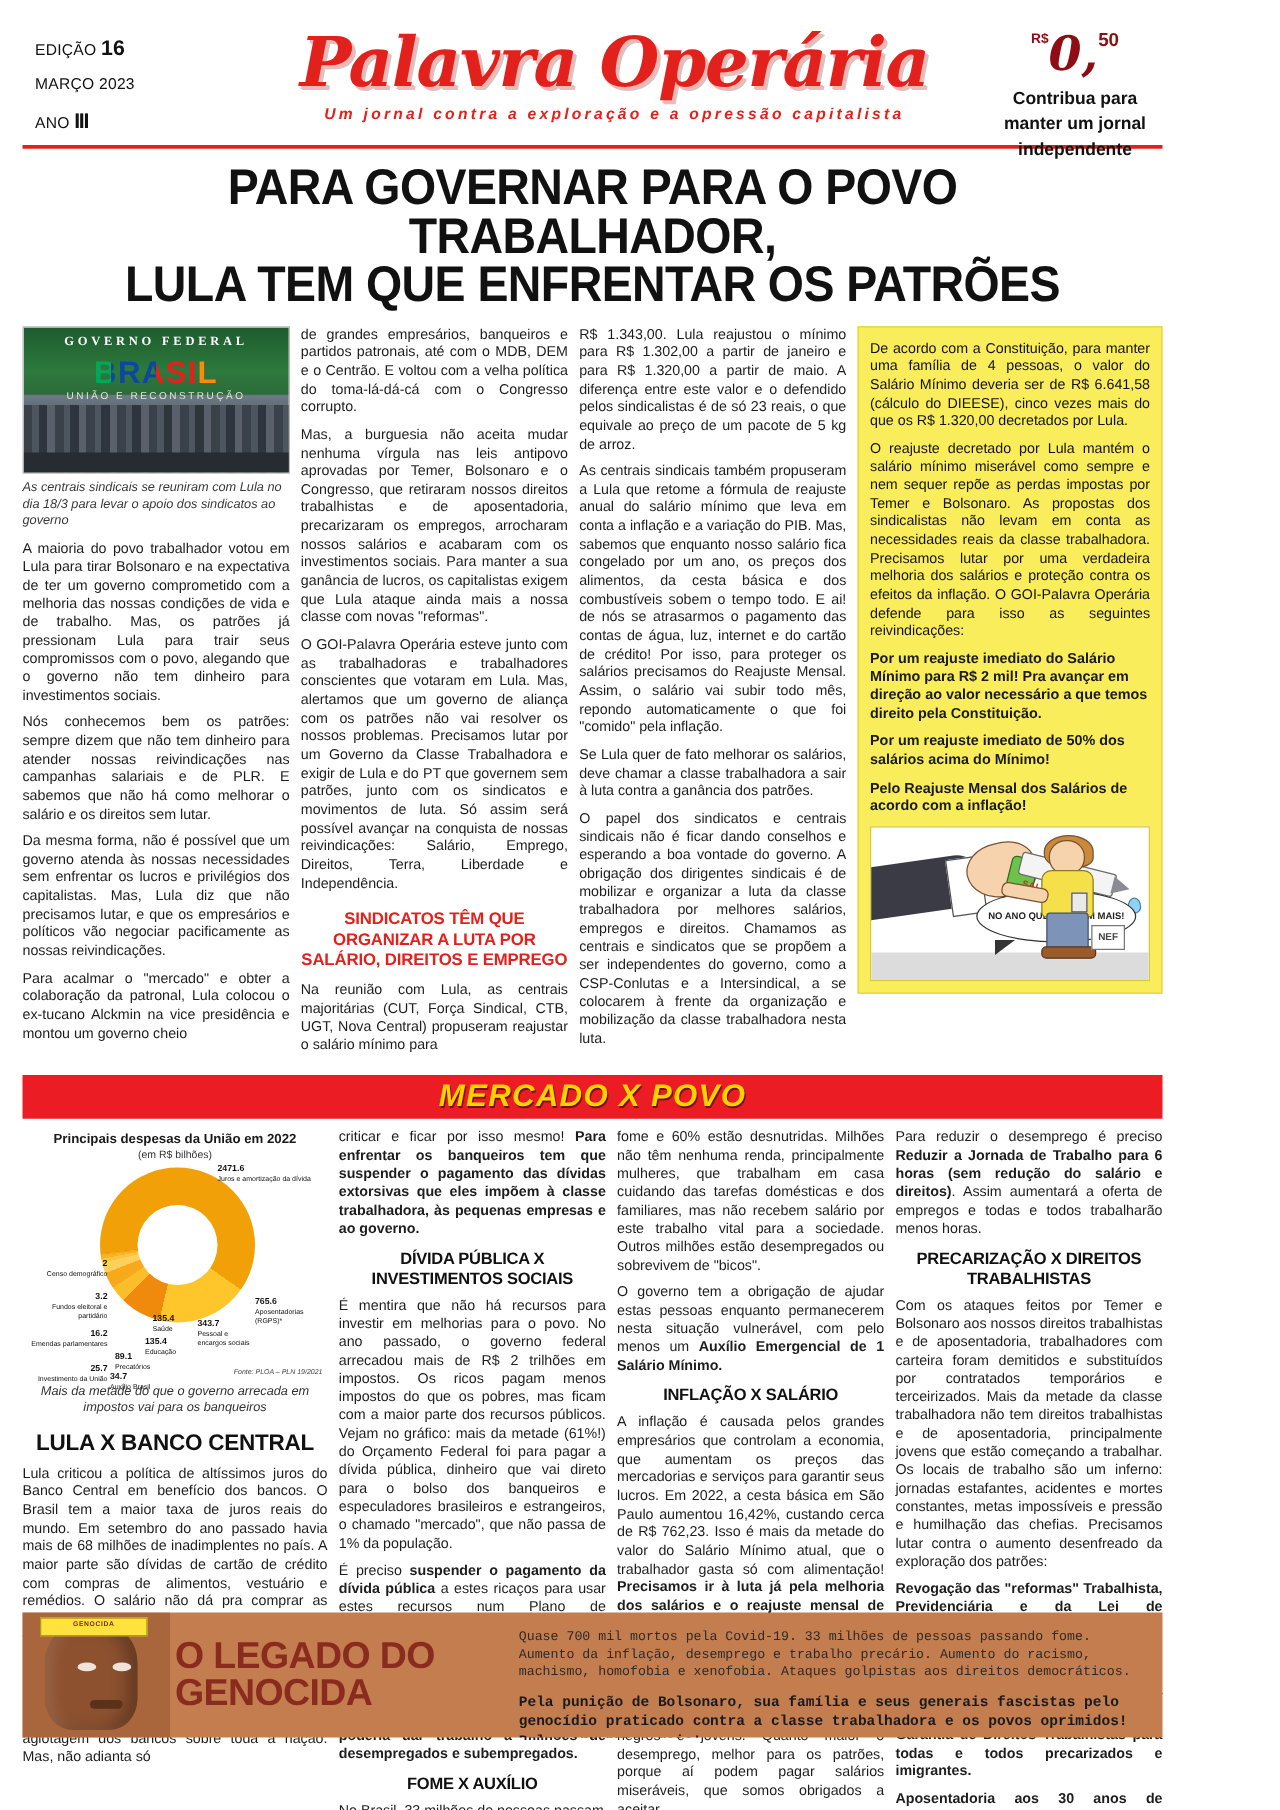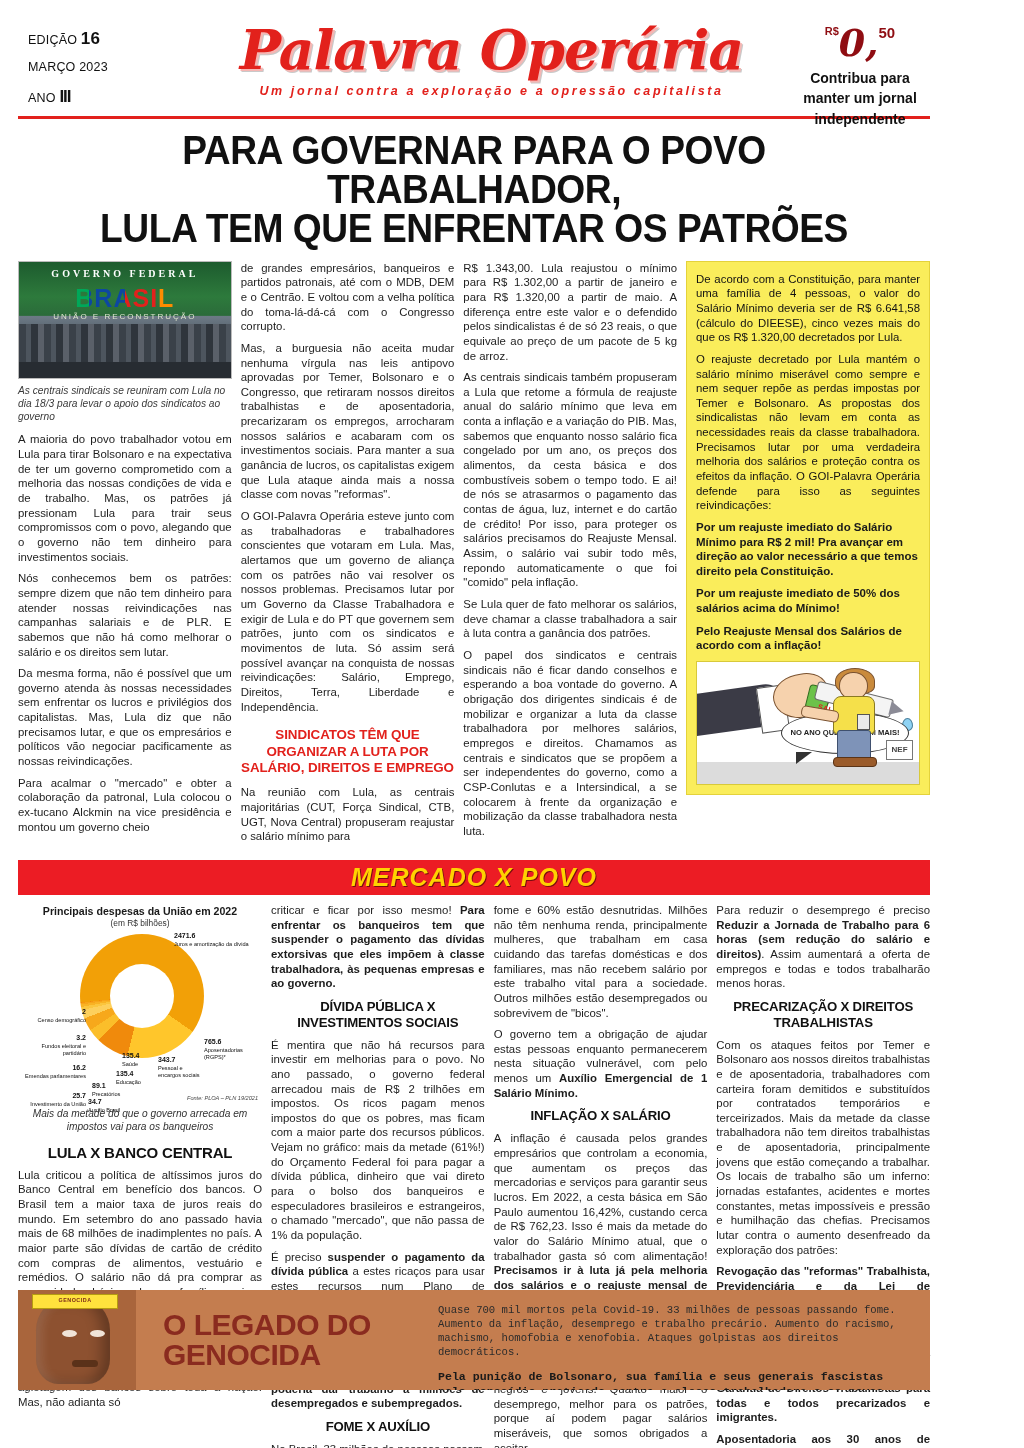--- a/index.html
+++ b/index.html
@@ -110,21 +110,21 @@
   .cartoon .bubble span{position:absolute;inset:0;display:flex;align-items:center;justify-content:center;text-align:center;font-size:7.6px;font-weight:bold;color:#222;line-height:1.35;padding:0 8px;box-sizing:border-box;}
   .cartoon .bubble:after{content:"";position:absolute;left:14px;bottom:-11px;width:0;height:0;border-top:12px solid #333;border-right:16px solid transparent;}
   .cartoon .worker{position:absolute;right:34px;bottom:22px;width:58px;height:90px;}
   .cartoon .w-head{position:absolute;left:12px;top:0;width:27px;height:26px;background:#f6d2ad;border:1.3px solid #7a5230;border-radius:48%;}
   .cartoon .w-hair{position:absolute;left:8px;top:-4px;width:38px;height:24px;background:#c98a3c;border:1.3px solid #7a5230;border-radius:50% 50% 30% 40%;}
   .cartoon .w-body{position:absolute;left:6px;top:24px;width:40px;height:36px;background:#f5e04a;border:1.3px solid #8a7a22;border-radius:8px 8px 4px 4px;}
   .cartoon .w-badge{position:absolute;left:30px;top:42px;width:11px;height:14px;background:#eaeaea;border:1px solid #555;}
   .cartoon .w-legs{position:absolute;left:10px;top:58px;width:32px;height:30px;background:#7e93b8;border:1.3px solid #3f506e;border-radius:3px;}
   .cartoon .w-shoe{position:absolute;left:6px;top:85px;width:42px;height:8px;background:#9a5b2a;border:1.3px solid #5a3316;border-radius:4px;}
   .cartoon .w-arm{position:absolute;left:-26px;top:36px;width:36px;height:10px;background:#f6d2ad;border:1.3px solid #7a5230;border-radius:5px;transform:rotate(10deg);}
-  .cartoon .sig{position:absolute;right:6px;bottom:24px;width:25px;height:18px;border:1px solid #777;background:#fff;font-size:8px;font-weight:bold;color:#444;text-align:center;line-height:18px;}
+  .cartoon .sig{position:absolute;right:19px;bottom:24px;width:25px;height:18px;border:1px solid #777;background:#fff;font-size:8px;font-weight:bold;color:#444;text-align:center;line-height:18px;}
 
   
   .mercado{
     margin:9px 0 0 0;
     background:#ec1c24;height:35px;display:flex;align-items:center;justify-content:center;font-style:italic;
   }
   .mercado span{color:#ffd200;font-weight:bold;font-size:25px;letter-spacing:1px;
     text-shadow:1px 1px 0 #7a0d10;}
 
   
@@ -132,40 +132,40 @@
   .chart-title{font-size:10.6px;font-weight:bold;text-align:center;margin:2px 0 1px 0;}
   .chart-sub{font-size:8.4px;text-align:center;color:#333;margin-bottom:2px;}
   .donutwrap{position:relative;width:244px;height:165px;}
   .donut{position:absolute;left:62px;top:4px;width:124px;height:124px;border-radius:50%;}
   .donut:after{content:"";position:absolute;left:30px;top:30px;width:64px;height:64px;background:#fff;border-radius:50%;}
   .lbl{position:absolute;font-size:5.6px;line-height:1.25;color:#111;}
   .lbl b{font-size:7px;}
   .chart-src{font-size:5.6px;font-style:italic;text-align:right;color:#444;margin:0 4px 0 0;}
   .chart-cap{font-size:10.2px;font-style:italic;text-align:center;line-height:1.32;color:#333;margin:6px 4px 10px 4px;}
   .sec-head{
-    text-align:center;font-weight:bold;font-size:15px;margin:8px 0 7px 0;color:#111;letter-spacing:-0.2px;
+    text-align:center;font-weight:bold;font-size:18px;margin:8px 0 7px 0;color:#111;letter-spacing:-0.2px;
   }
   .sec-head.sm{font-size:13.2px;line-height:1.2;}
   p.body b{font-weight:bold;}
 
   
   .legacy{
     position:absolute;left:18px;right:18px;bottom:58px;height:100px;
     background:#c47d4f;display:flex;align-items:stretch;overflow:hidden;
   }
   .legacy .statue{width:118px;background:#a9653c;position:relative;flex:none;}
   .legacy .face{position:absolute;left:18px;top:10px;width:74px;height:84px;background:#8d5130;border-radius:36% 36% 30% 30%;
     box-shadow:inset -8px 0 14px rgba(0,0,0,.3), inset 6px 0 10px rgba(255,255,255,.12);}
   .legacy .eye{position:absolute;width:15px;height:7px;background:#f0e4d8;border-radius:50%;top:30px;}
   .legacy .eye.l{left:26px;}
   .legacy .eye.r{left:54px;}
   .legacy .mouth{position:absolute;left:36px;top:60px;width:26px;height:7px;background:#5a3119;border-radius:4px;}
   .legacy .band{position:absolute;left:14px;top:4px;width:84px;height:13px;background:#ffe23d;border:1px solid #b59b10;}
   .legacy .band span{display:block;text-align:center;font-size:5.4px;font-weight:bold;color:#7a2b1a;line-height:11px;letter-spacing:.5px;}
-  .legacy .ltitle{flex:none;width:248px;display:flex;flex-direction:column;justify-content:center;padding-left:27px;}
+  .legacy .ltitle{flex:none;width:248px;display:flex;flex-direction:column;justify-content:center;padding-left:4px;}
   .legacy .ltitle div{font-weight:bold;font-size:30px;line-height:1;color:#8a2b1f;letter-spacing:-0.5px;}
   .legacy .ltext{flex:1;padding:14px 16px 10px 14px;box-sizing:border-box;}
   .legacy .ltext p{margin:0 0 9px 13px;font-size:10.6px;line-height:1.32;color:#2b2b2b;font-family:Liberation Mono, monospace;}
   .legacy .ltext p.strong{font-weight:bold;font-size:11.6px;color:#1a1a1a;line-height:1.33;}
 </style>
 </head>
 <body>
 
 <div class="page">
 

